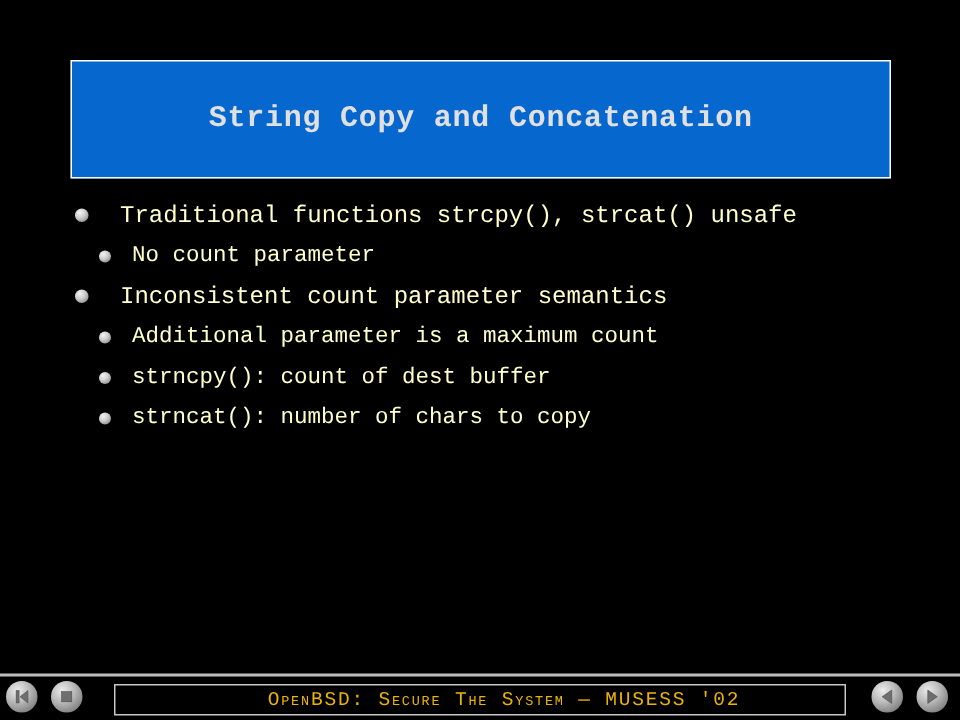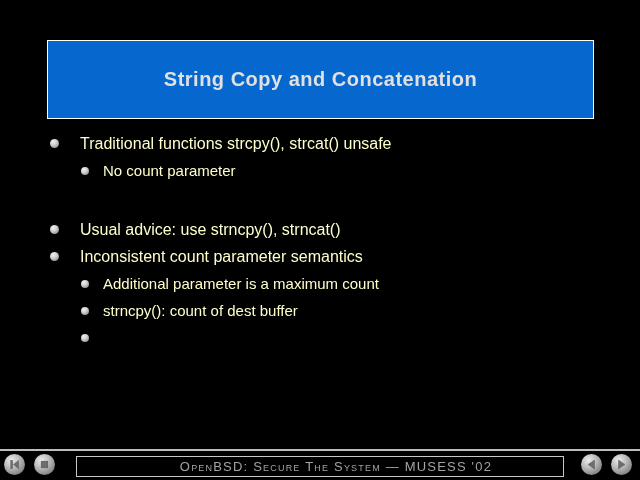--- a/index.html
+++ b/index.html
@@ -1,54 +1,54 @@
 <!DOCTYPE html>
 <html><head>
 <meta charset="utf-8">
 <style>
   html,body { margin:0; padding:0; background:#000; }
   .screen {
     position:relative; width:640px; height:480px; background:#000;
-    overflow:hidden; font-family:Liberation Sans, sans-serif;
+    overflow:hidden; font-family:Liberation Mono, monospace;
   }
   
   .title-bar {
     position:absolute; left:47px; top:40px; width:545px; height:77px;
     background:#0667ce; border:1px solid #fffff0;
     display:flex; align-items:center; justify-content:center;
   }
   .title-bar .title-text {
     color:#e0e0e0; font-size:20px; font-weight:bold; letter-spacing:0.5px;
   }
   
   .bullet-list { position:absolute; left:0; top:130px; width:520px; }
   .row { display:flex; align-items:center; height:27px; }
   .row.gap { margin-top:32px; }
   .row .txt { color:#ffffcc; white-space:pre; }
   .row.l1 { padding-left:50px; }
   .row.l1 .txt { font-size:16px; }
-  .row.l2 { padding-left:66px;margin-left:15px; }
+  .row.l2 { padding-left:66px; }
   .row.l2 .txt { font-size:15px; }
   .ball {
     display:inline-block; border-radius:50%; flex:0 0 auto;
     background:radial-gradient(circle at 35% 30%, #f2f2f2 0%, #d0d0d0 40%, #9a9a9a 75%, #777 100%);
   }
   .row.l1 .ball { width:9px; height:9px; margin-right:21px; }
   .row.l2 .ball { width:8px; height:8px; margin-right:14px; }
   
   .statusbar-divider {
     position:absolute; left:0; top:449px; width:640px; height:2px; background:#bdbdbd;
   }
   .status-box {
     position:absolute; left:76px; top:456px; width:486px; height:19px;
     border:1px solid #c8c8c8; background:#000;
     display:flex; align-items:center; justify-content:center;
   }
   .status-box .caption {
-    color:#a3a3a3; font-size:13px; font-variant:small-caps; letter-spacing:1.2px;
+    color:#eab308; font-size:13px; font-variant:small-caps; letter-spacing:1.2px;
     white-space:nowrap;
     margin-left:32px;
   }
   .nav-group { position:absolute; top:454px; display:flex; gap:9px; }
   .nav-left  { left:4px; }
   .nav-right { left:581px; }
   .nav-btn {
     width:21px; height:21px; border:0; padding:0; cursor:pointer; border-radius:50%;
     background:radial-gradient(circle at 36% 30%, #ececec 0%, #bdbdbd 38%, #8a8a8a 72%, #5c5c5c 100%);
     display:flex; align-items:center; justify-content:center;
@@ -67,38 +67,35 @@
 
   <div class="bullet-list">
       <div class="row l1">
     <span class="ball"></span>
     <span class="txt">Traditional functions strcpy(), strcat() unsafe</span>
   </div>
       <div class="row l2">
     <span class="ball"></span>
     <span class="txt">No count parameter</span>
   </div>
-      <div class="row l1 gap">
-    <span class="ball"></span>
-    <span class="txt">Usual advice: use strncpy(), strncat()</span>
-  </div>
       <div class="row l1">
     <span class="ball"></span>
     <span class="txt">Inconsistent count parameter semantics</span>
   </div>
       <div class="row l2">
     <span class="ball"></span>
     <span class="txt">Additional parameter is a maximum count</span>
   </div>
       <div class="row l2">
     <span class="ball"></span>
     <span class="txt">strncpy(): count of dest buffer</span>
   </div>
       <div class="row l2">
     <span class="ball"></span>
+    <span class="txt">strncat(): number of chars to copy</span>
   </div>
     </div>
 
   <div class="statusbar-divider"></div>
 
   <div class="nav-group nav-left">
       <button class="nav-btn">
         <span>
           <svg viewBox="0 0 20 20">
             <rect class="glyph-fill" x="5" y="4.5" width="2.6" height="11"></rect>

